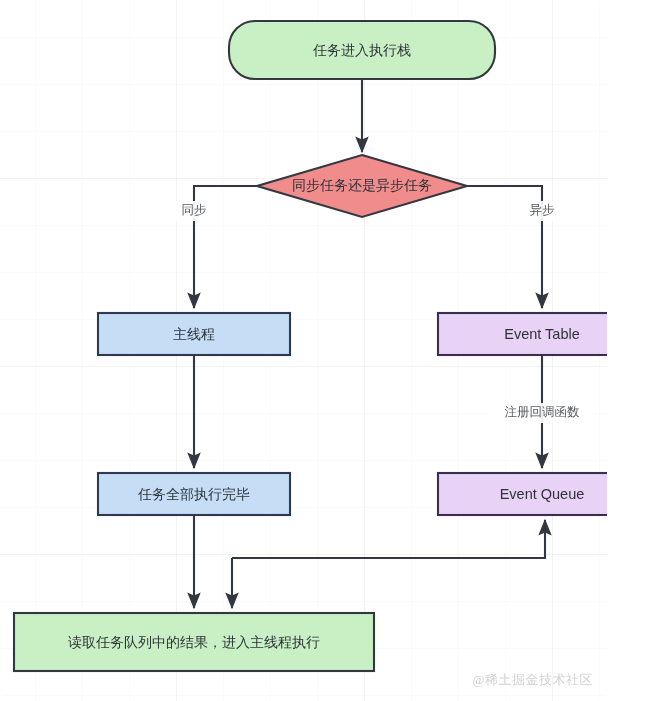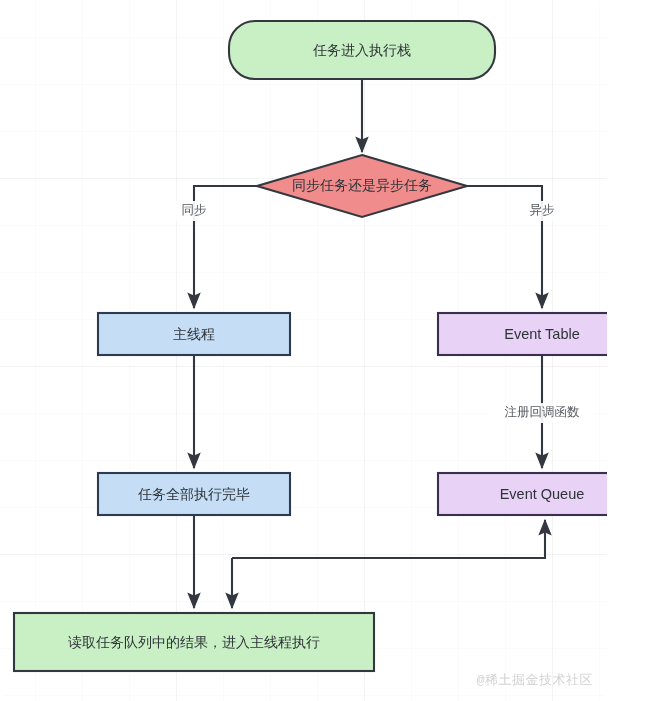--- a/index.html
+++ b/index.html
@@ -64,21 +64,21 @@
     stroke-width: 2.1;
   }
   .label-bg {
     fill: #ffffff;
     fill-opacity: 0.92;
   }
   .watermark {
     position: absolute;
     right: 14px;
     bottom: 12px;
-    font-family: Liberation Mono, monospace;
+    font-family: Liberation Serif, serif;
     font-size: 13px;
     color: #d2d2d4;
     letter-spacing: 0.5px;
     user-select: none;
   }
 </style>
 </head>
 <body>
 
 <div id="canvas">

